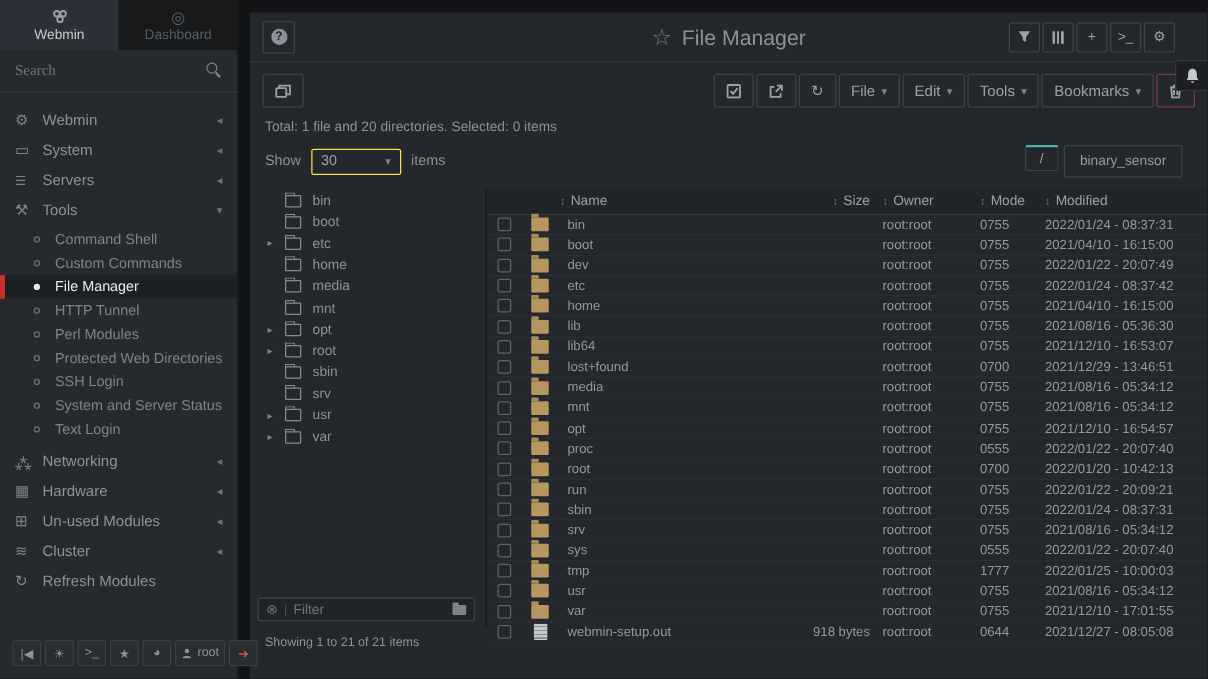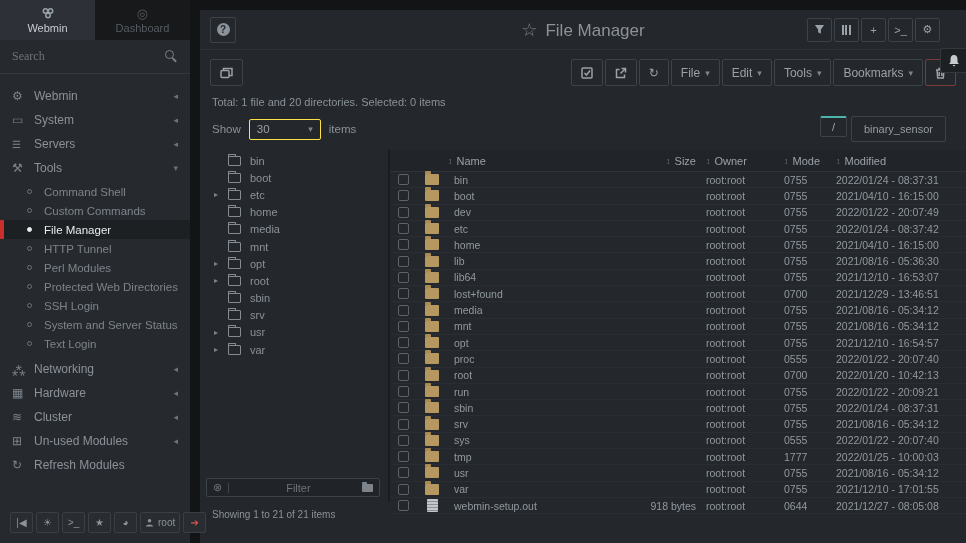--- a/index.html
+++ b/index.html
@@ -117,21 +117,21 @@
   .texp::before { content:"▸"; }
   .tfolder { width:13px; height:10px; border:1px solid #848b92; border-radius:1px;
     position:relative; margin-right:9px; flex:0 0 auto; }
   .tfolder::before { content:""; position:absolute; top:-3px; left:-1px; width:6px;
     height:2px; border:1px solid #848b92; border-bottom:none; border-radius:1px 1px 0 0; }
   .treefoot { position:absolute; left:6px; right:8px; bottom:4px; height:19px;
     border:1px solid #3e434a; border-radius:2px; background:#202327; display:flex;
     align-items:center; padding:0 6px; }
   .filter-x { color:#6d747b; font-size:11px; }
   .filter-div { color:#4a5056; margin:0 5px; font-size:10px; }
-  .filter-ph { flex:1; color:#6d747b; font-size:11px;text-align:center; }
+  .filter-ph { flex:1; color:#6d747b; font-size:11px; }
   .minifolder { width:11px; height:8px; background:#7d848b; border-radius:1px; position:relative; }
   .minifolder::before { content:""; position:absolute; top:-2px; left:0; width:5px; height:2px;
     background:#7d848b; border-radius:1px 1px 0 0; }
 
   .grid { flex:1 1 auto; min-width:0; display:flex; flex-direction:column; }
   .ghead { display:flex; align-items:center; height:22px; background:#212429;
     border-bottom:1px solid #31353a; color:#9aa1a8; font-size:11px; flex:0 0 auto; }
   .sorticon { font-size:9px; color:#6f767d; margin-right:4px; }
   .sorticon::before { content:"↕"; }
   .trow { display:flex; align-items:center; height:16.3px; border-bottom:1px solid #2a2e32;
@@ -265,28 +265,28 @@
           <span class="chev" data-chev="left"></span>
         </div>
 
         <div class="mitem">
           <span class="micon" data-icon="hardware"></span>
           <span class="mlabel">Hardware</span>
           <span class="chev" data-chev="left"></span>
         </div>
 
         <div class="mitem">
+          <span class="micon" data-icon="unused"></span>
+          <span class="mlabel">Un-used Modules</span>
+          <span class="chev" data-chev="left"></span>
+        </div>
+
+        <div class="mitem">
           <span class="micon" data-icon="cluster"></span>
           <span class="mlabel">Cluster</span>
-          <span class="chev" data-chev="left"></span>
-        </div>
-
-        <div class="mitem">
-          <span class="micon" data-icon="unused"></span>
-          <span class="mlabel">Un-used Modules</span>
           <span class="chev" data-chev="left"></span>
         </div>
 
         <div class="mitem">
           <span class="micon" data-icon="refresh"></span>
           <span class="mlabel">Refresh Modules</span>
           <span class="chev"></span>
         </div>
 
     </nav>

